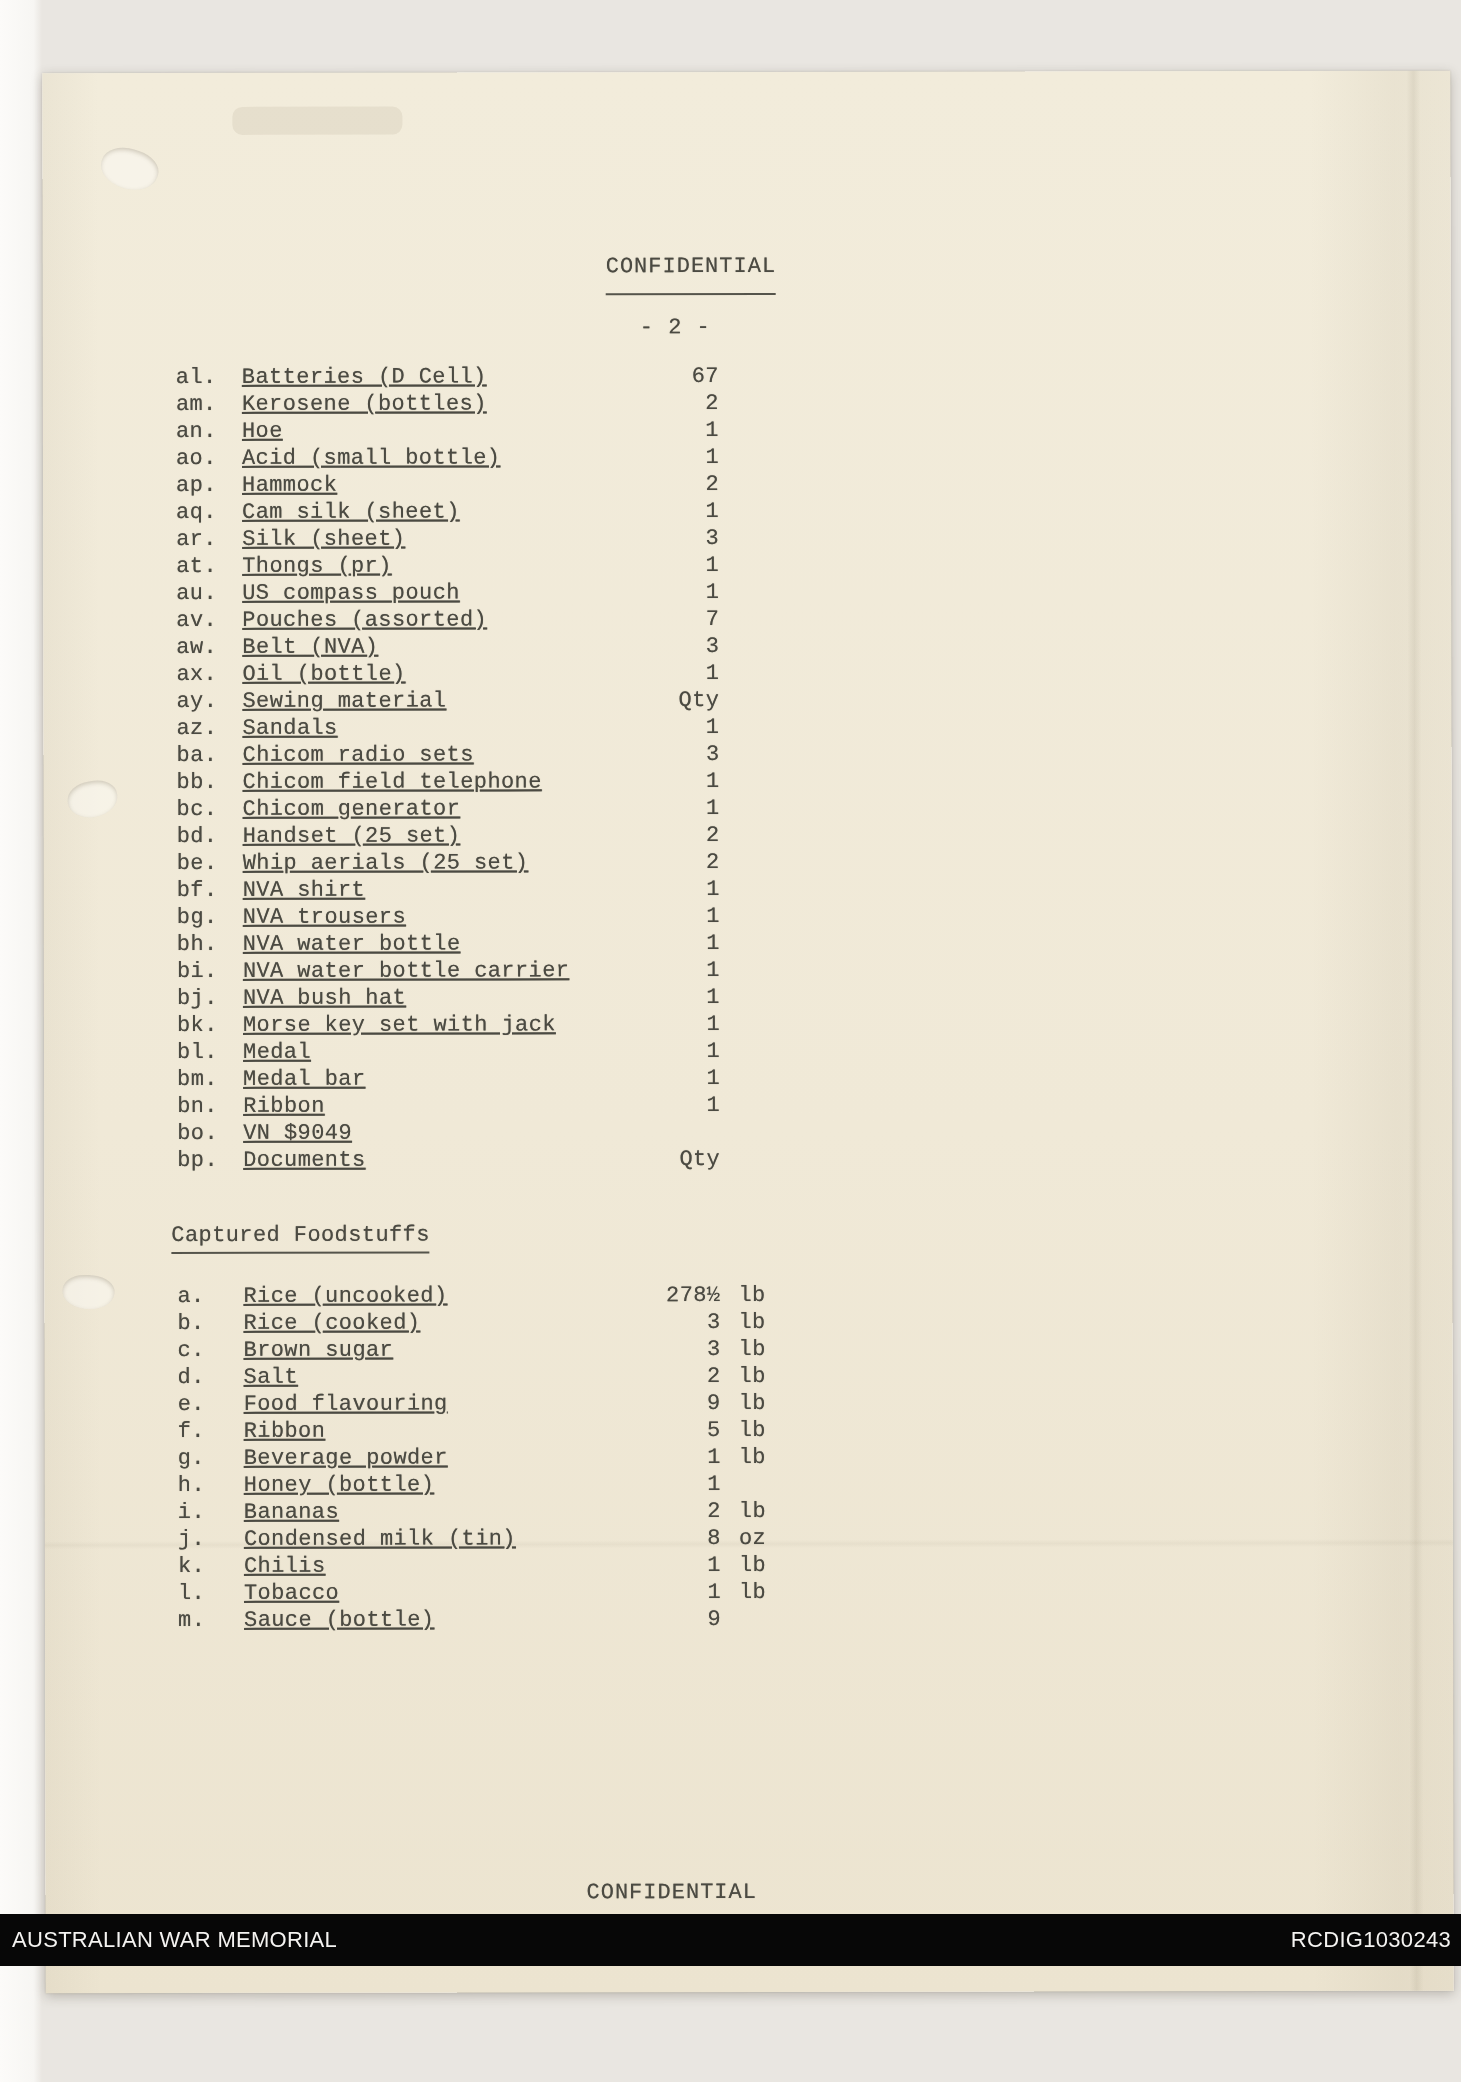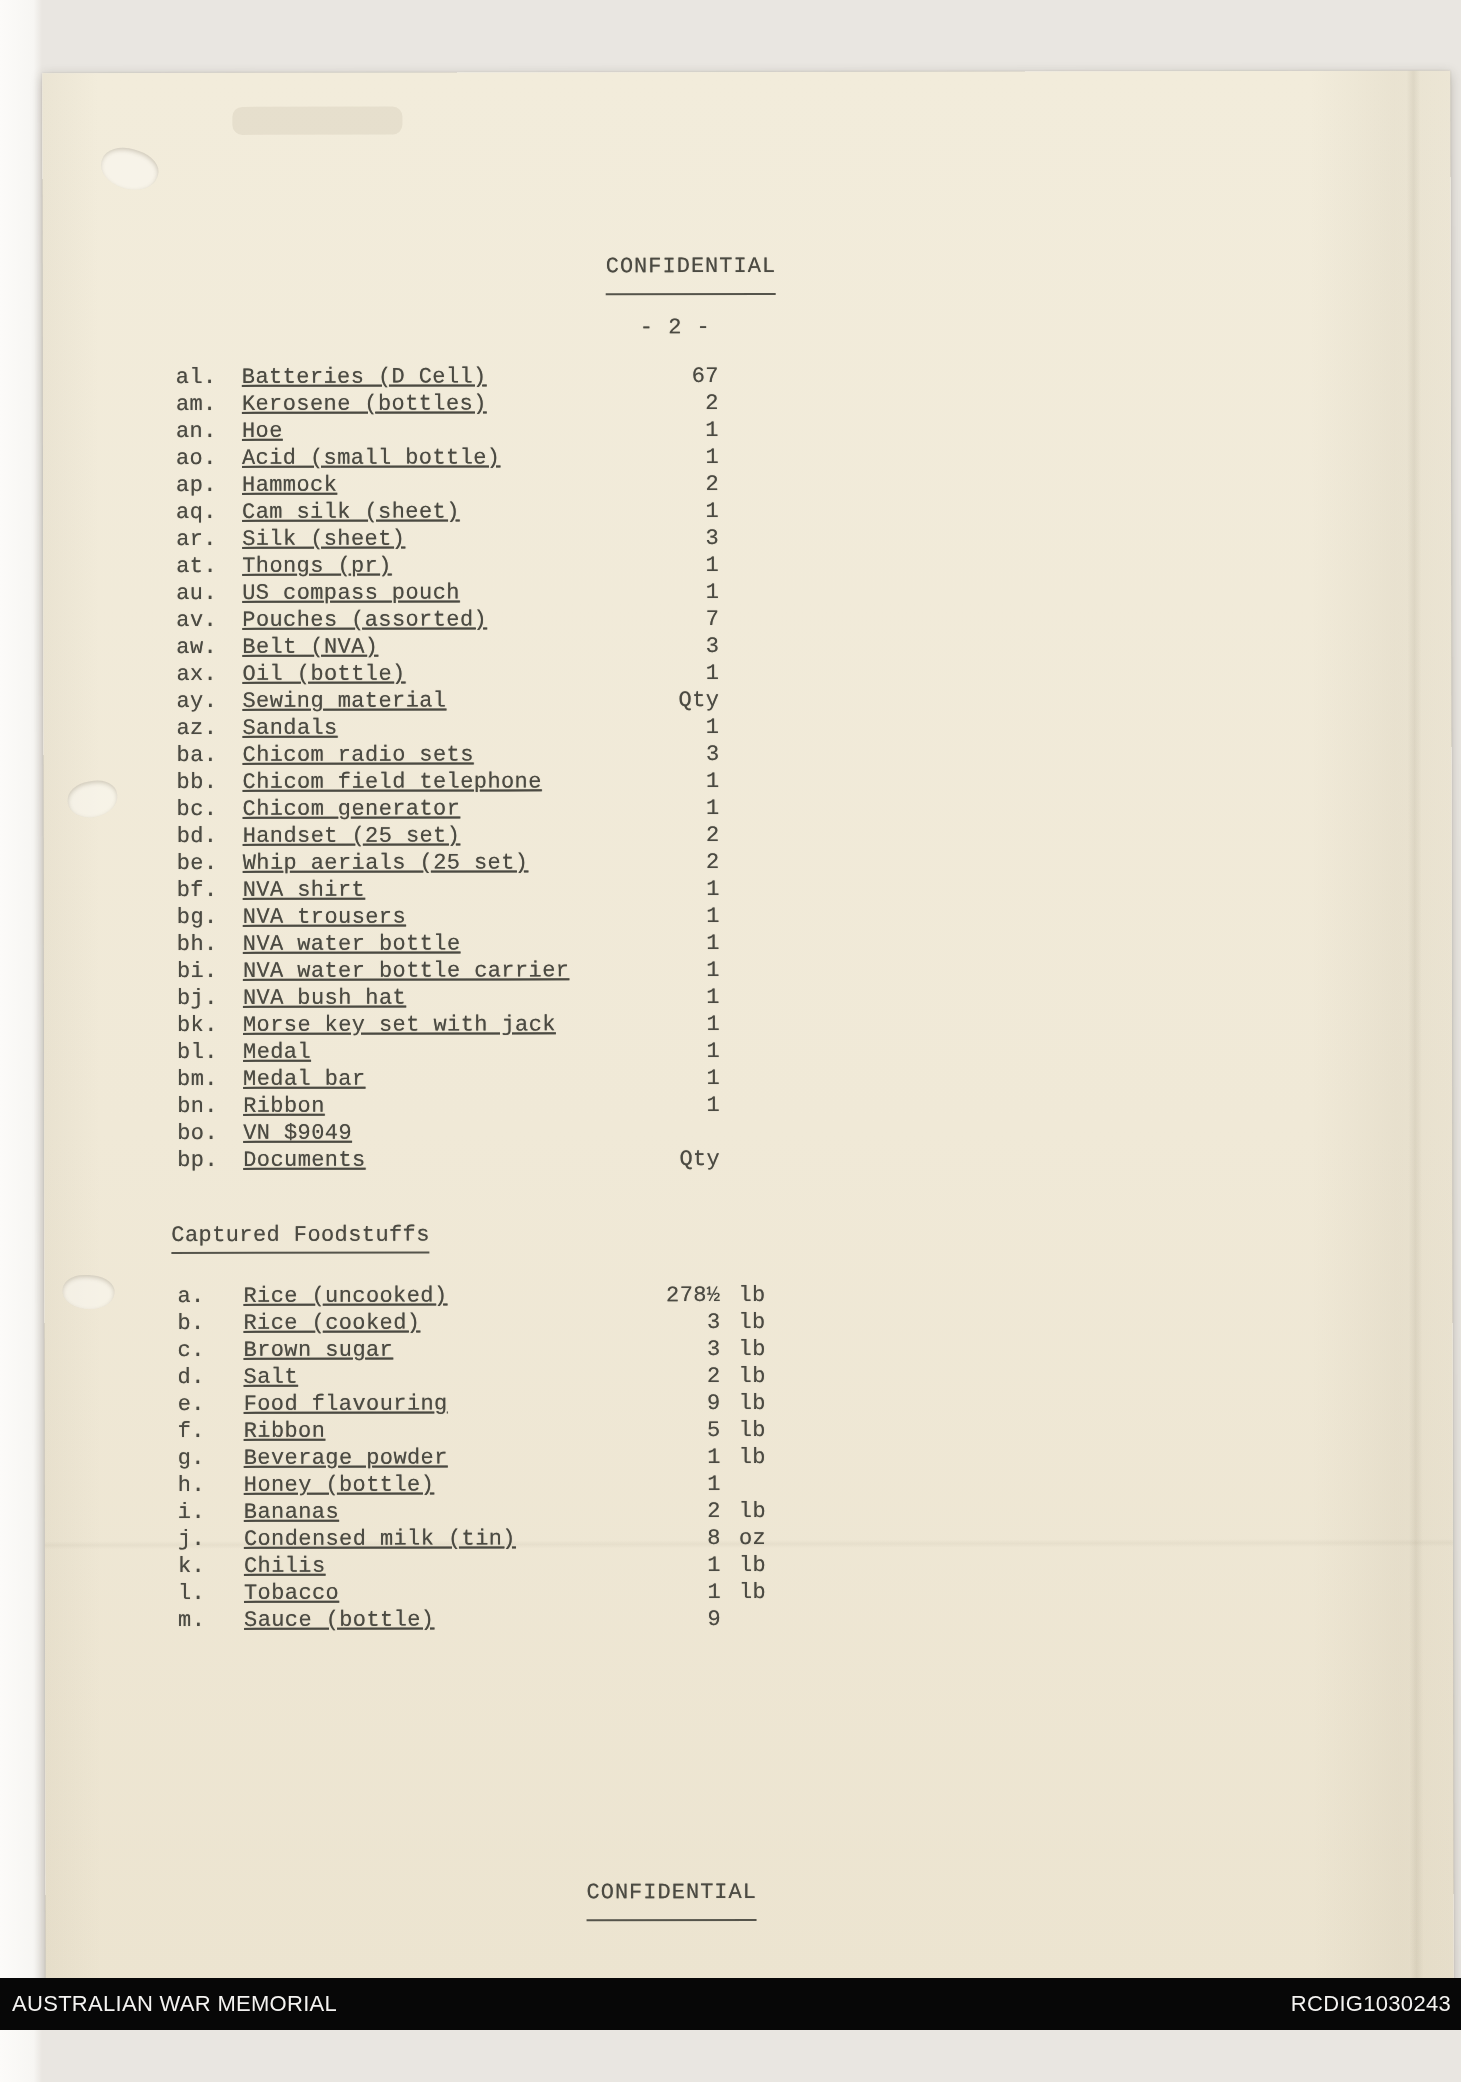--- a/index.html
+++ b/index.html
@@ -58,21 +58,21 @@
   .row { display:flex; height:27px; line-height:27px; font-size:22px; letter-spacing:0.4px; }
   .col-label { width:66px; }
   .col-name  { width:382px; white-space:nowrap;text-decoration:underline; }
   .col-qty   { width:95px; text-align:right; }
   .col-unit  { margin-left:18px; }
   .section-heading {
     position:absolute; left:127px; top:1150px; font-size:22px; letter-spacing:0.4px;
     border-bottom:2px solid #55544b; padding-bottom:4px;
   }
   .footer-bar {
-    position:absolute; left:0; top:1978px; width:1461px; height:52px; z-index:5;
+    position:absolute; left:0; top:1914px; width:1461px; height:52px; z-index:5;
     background:#070707; color:#f4f3f1;
     display:flex; align-items:center; justify-content:space-between;
     padding:0 10px 0 12px;
     font-family:"Liberation Sans", sans-serif;
     font-size:22px; letter-spacing:0.3px;
   }
 </style>
 </head>
 <body>
 

